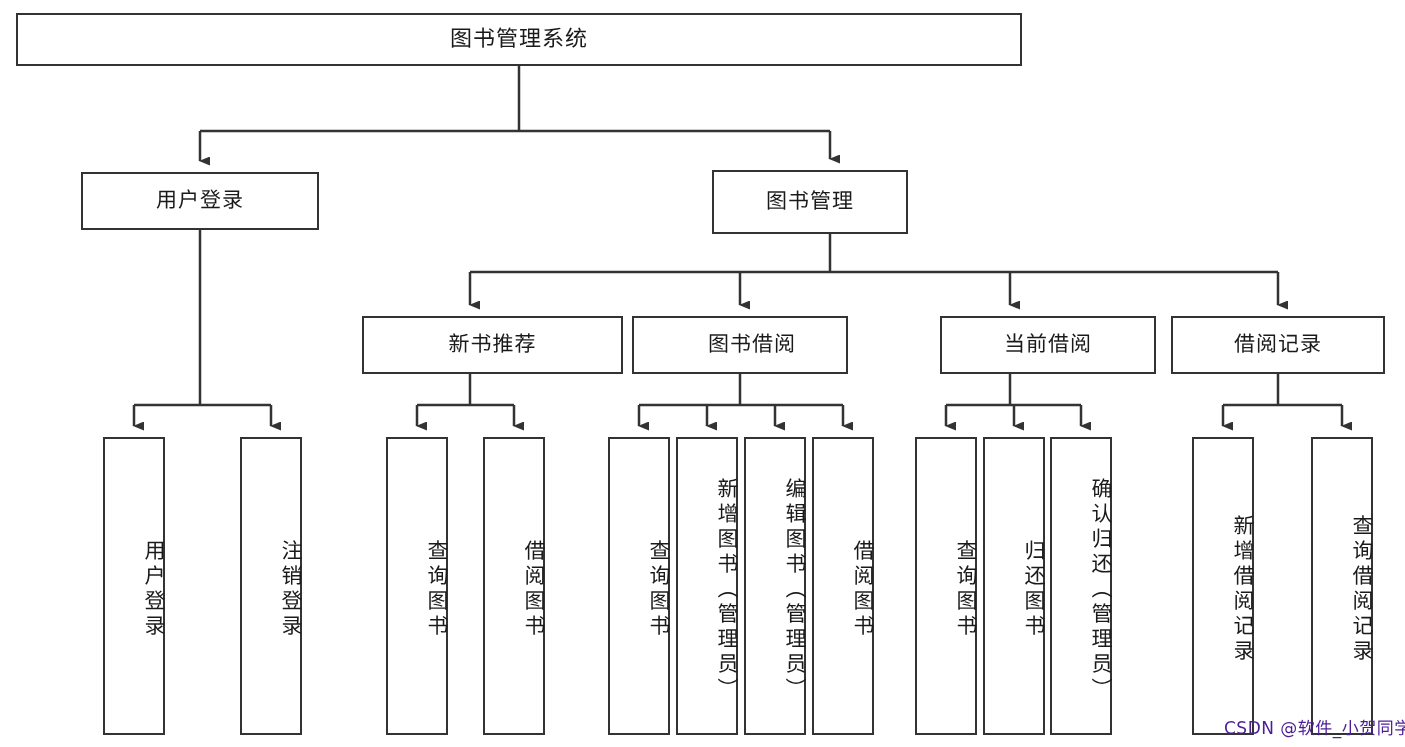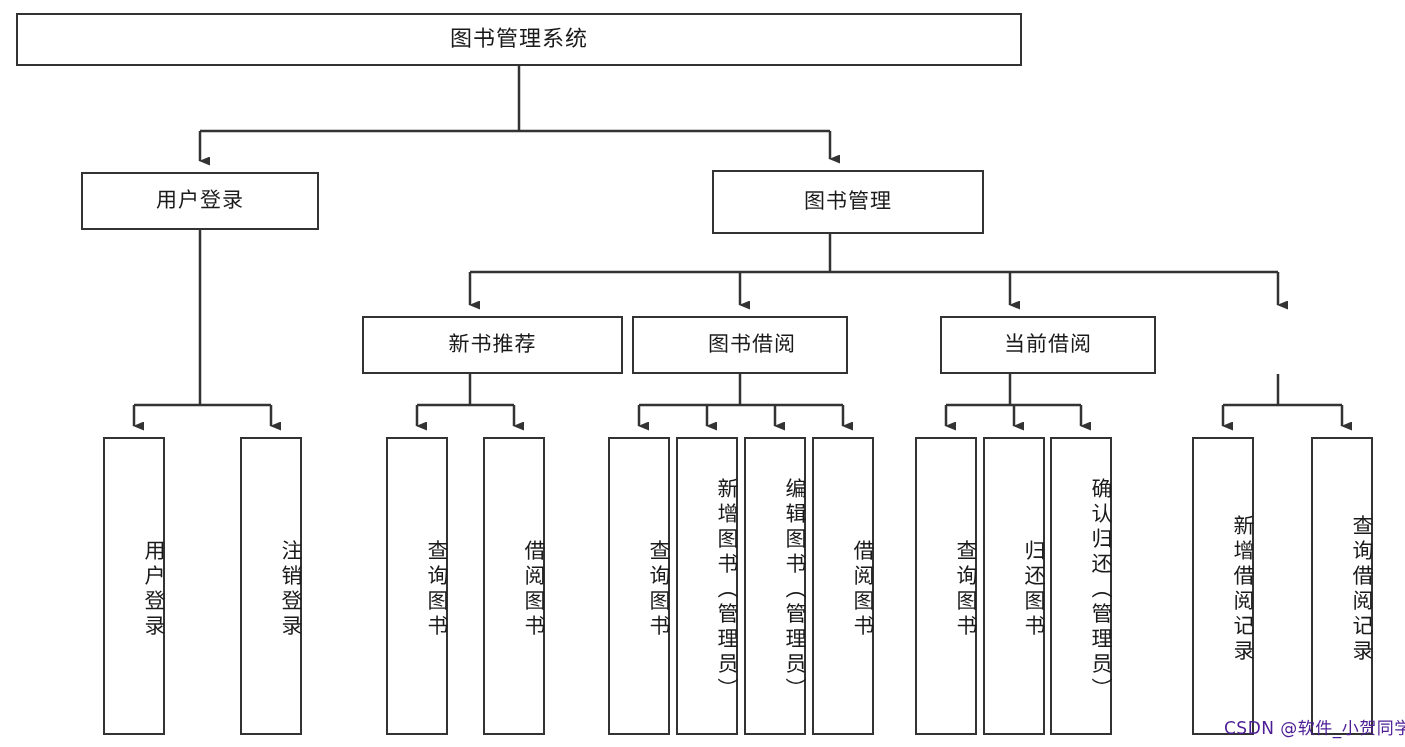--- a/index.html
+++ b/index.html
@@ -116,32 +116,35 @@
       </g>
   </svg>
 
   <div class="node root horiz" style="left: 16px; top: 13px; width: 1006px; height: 53px;">
     <span class="label">图书管理系统</span>
   </div>
 
   <div class="node horiz" style="left: 81px; top: 172px; width: 238px; height: 58px;">
     <span class="label">用户登录</span>
   </div>
-  <div class="node horiz" style="left: 712px; top: 170px; width: 272px; height: 64px;">
+  <div class="node horiz" style="left: 712px; top: 170px; width: 196px; height: 64px;">
     <span class="label">图书管理</span>
   </div>
 
   <div class="node horiz" style="left: 362px; top: 316px; width: 261px; height: 58px;">
     <span class="label">新书推荐</span>
   </div>
   <div class="node horiz" style="left: 632px; top: 316px; width: 216px; height: 58px; padding-left: 24px;">
     <span class="label">图书借阅</span>
   </div>
   <div class="node horiz" style="left: 940px; top: 316px; width: 216px; height: 58px;">
     <span class="label">当前借阅</span>
+  </div>
+  <div class="node horiz" style="left: 1171px; top: 316px; width: 214px; height: 58px;">
+    <span class="label">借阅记录</span>
   </div>
 
   <div class="node vert" style="left: 103px; top: 437px; width: 62px; height: 298px;">
     <span class="label">用户登录</span>
   </div>
   <div class="node vert" style="left: 240px; top: 437px; width: 62px; height: 298px;">
     <span class="label">注销登录</span>
   </div>
   <div class="node vert" style="left: 386px; top: 437px; width: 62px; height: 298px;">
     <span class="label">查询图书</span>

